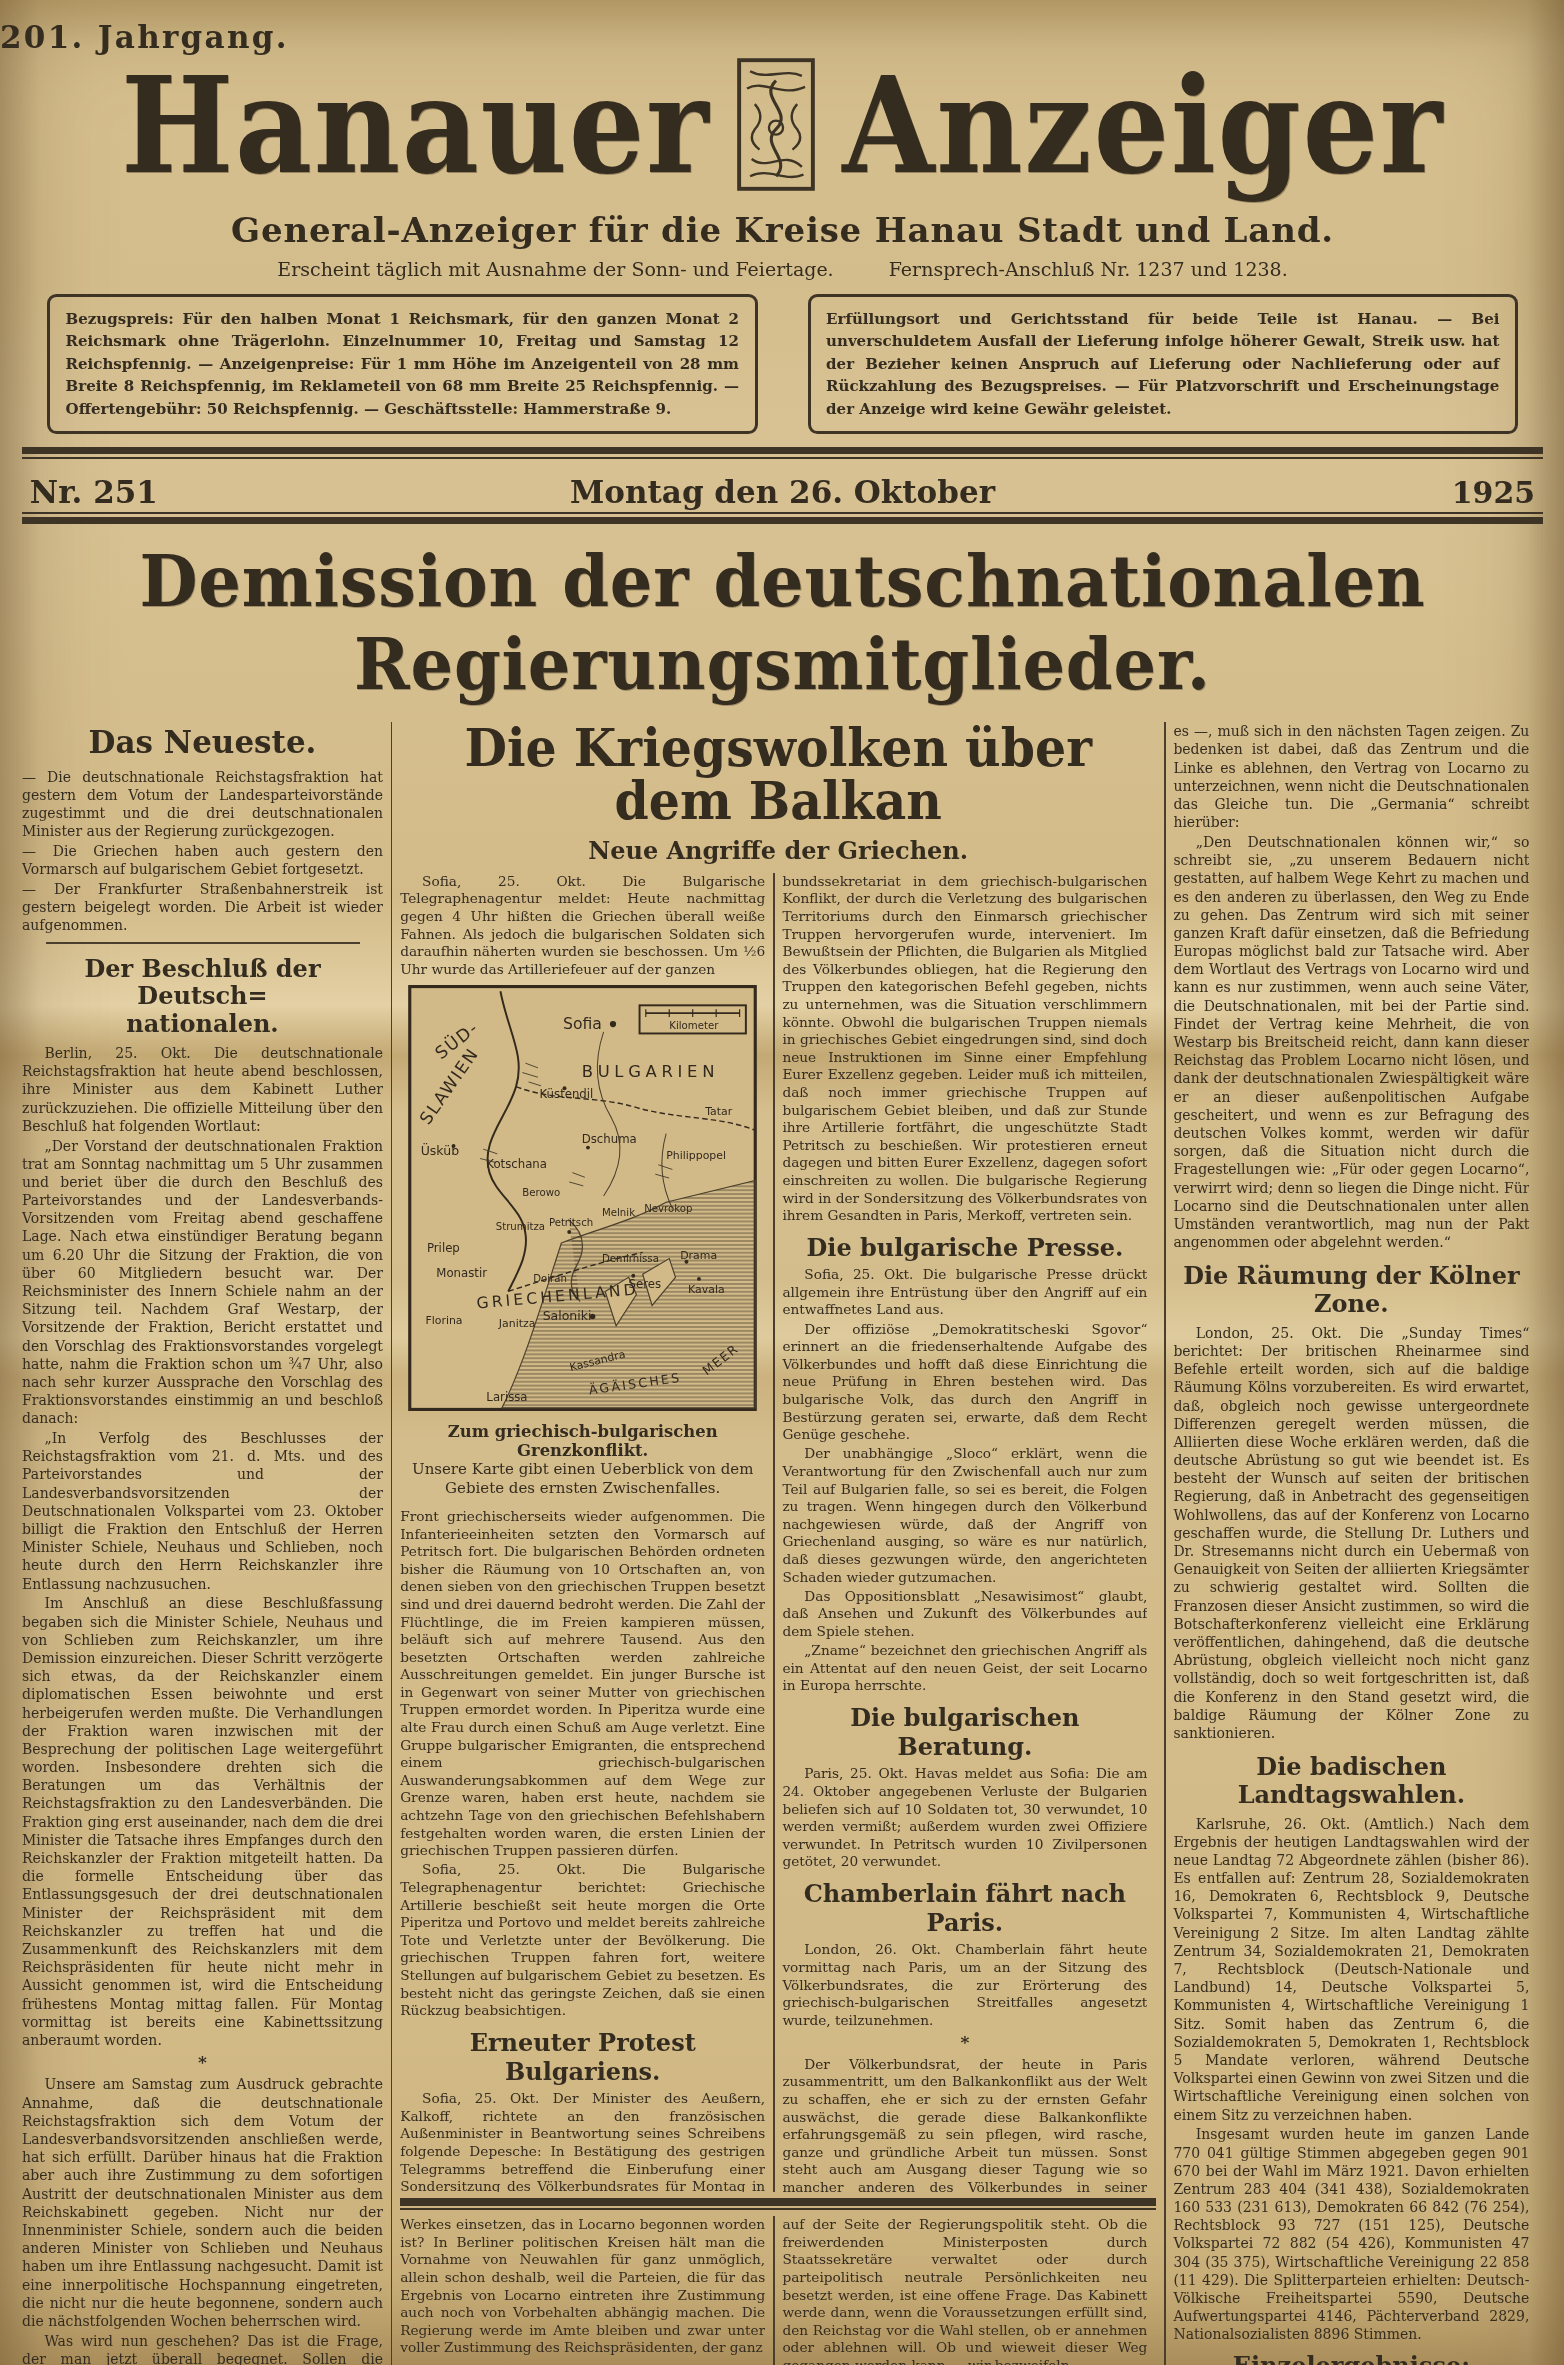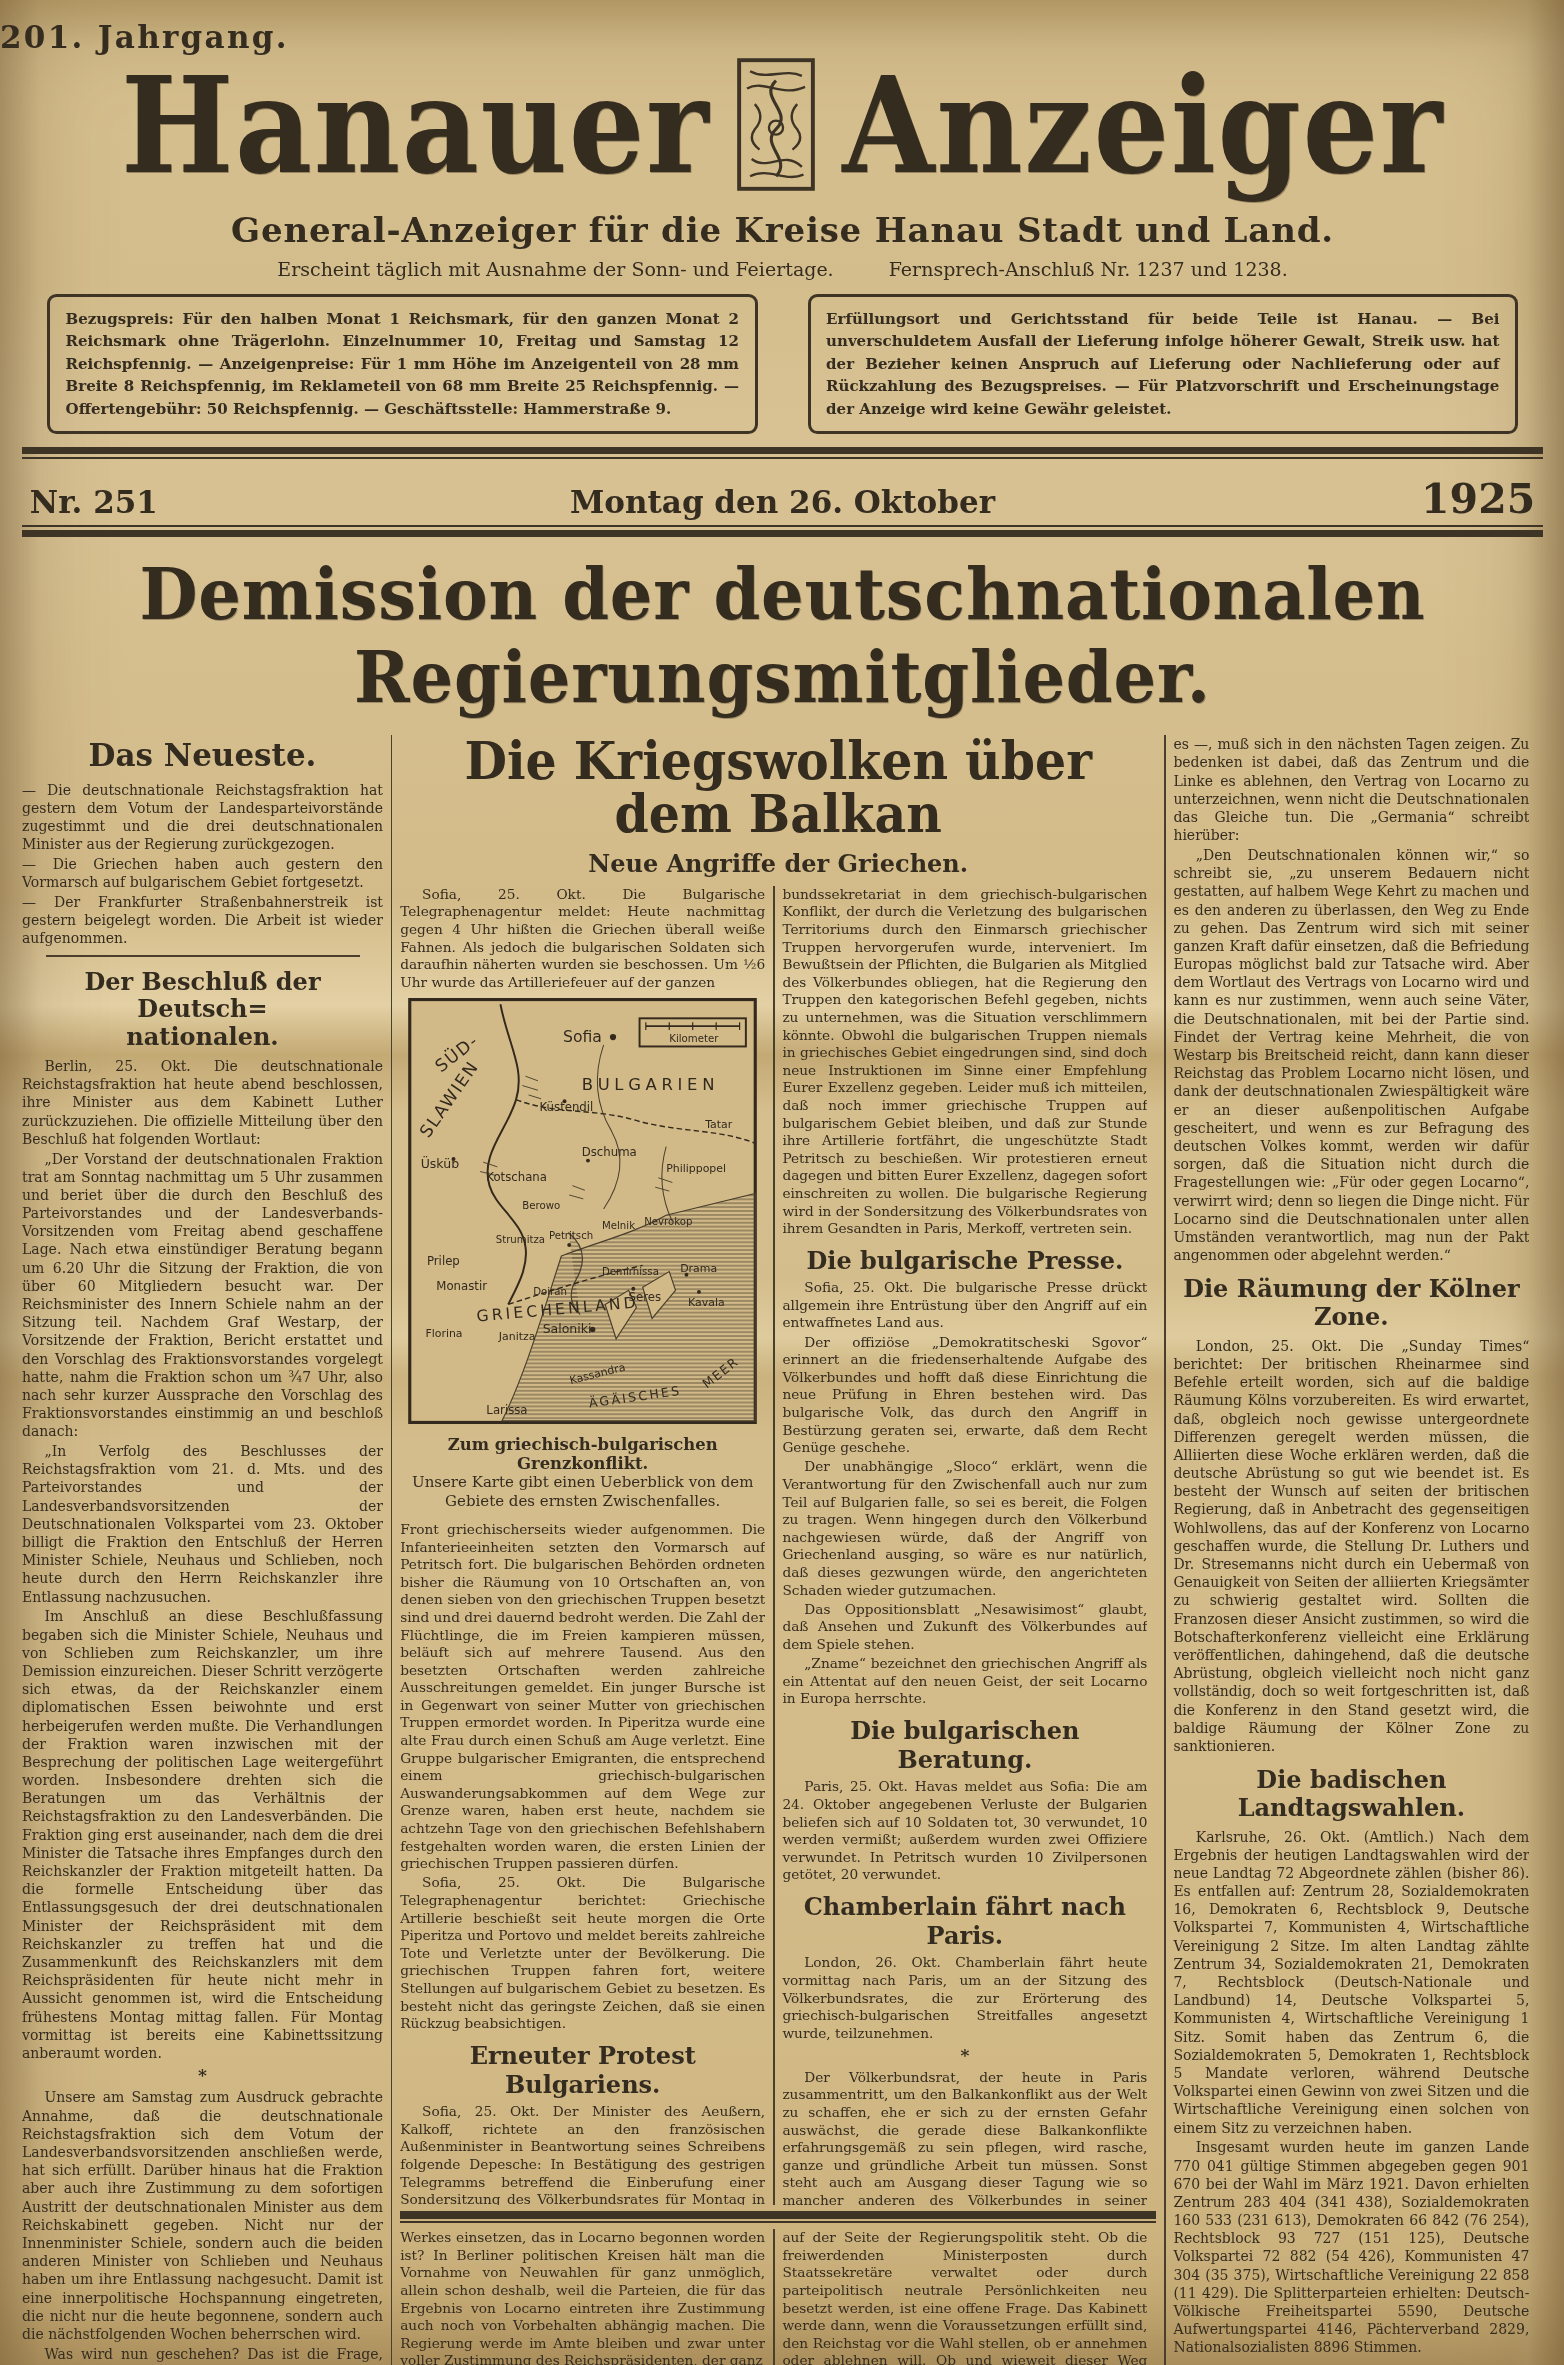--- a/index.html
+++ b/index.html
@@ -25,21 +25,21 @@
   .masthead .word{font-size:119px;font-weight:bold;line-height:1;transform:scaleY(1.12);letter-spacing:1.6px;text-shadow:0.8px 0.8px 0 rgba(40,30,15,.35);}
   .subtitle{text-align:center;font-size:34px;font-weight:bold;margin-top:15.6px;letter-spacing:0.8px;}
   .notes{text-align:center;font-size:19px;margin-top:7.8px;}
   .notes .sep{display:inline-block;width:55px;}
   .boxes{display:flex;gap:50px;margin:14px 47px 0 47px;}
   .tbox{flex:1;border:3.1px solid #3d3425;border-radius:9.4px;padding:11px 15.6px;font-size:15px;font-weight:bold;line-height:1.5;text-align:justify;}
   .datebar{margin:12.5px 22px 0 22px;}
   .daterow{display:flex;align-items:baseline;padding:4.7px 7.8px 1.6px 7.8px;}
   .daterow .no{font-size:31px;font-weight:bold;width:258px;}
   .daterow .dt{font-size:31px;font-weight:bold;flex:1;text-align:center;}
-  .daterow .yr{font-size:41px;font-weight:bold;width:258px;text-align:right;margin-top:12px;}
+  .daterow .yr{font-size:30px;font-weight:bold;width:258px;text-align:right;margin-top:12px;}
   .headline{ text-align:center;font-size:67px;font-weight:bold;margin-top:20.3px;letter-spacing:0.8px;transform:scaleY(1.05);text-shadow:0.8px 0.8px 0 rgba(40,30,15,.3);}
 
   .columns{display:flex;margin:20.3px 22px 0 22px;height:1690px;}
   .vrule{width:1.6px;background:#4a3f2d;margin:0 7.8px;}
   .colL{width:361px;overflow:hidden;}
   .colR{width:356px;overflow:hidden;}
   .colMid{width:756px;overflow:hidden;display:flex;flex-direction:column;}
 
   .news-h{font-size:31px;font-weight:bold;text-align:center;margin:1.6px 0 7.8px 0;}
   .sec-h{font-size:24px;font-weight:bold;text-align:center;margin:11px 0 6.3px 0;line-height:1.15;}

